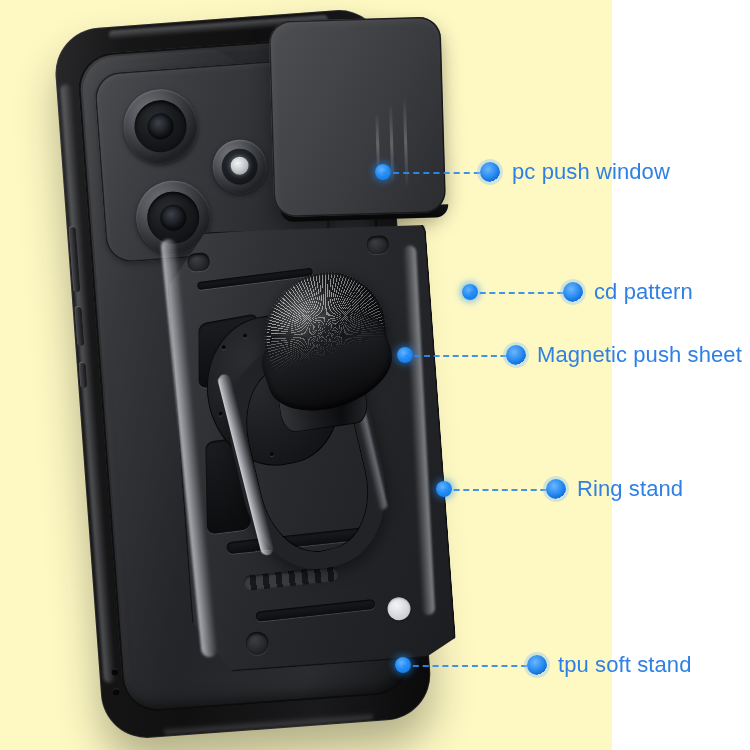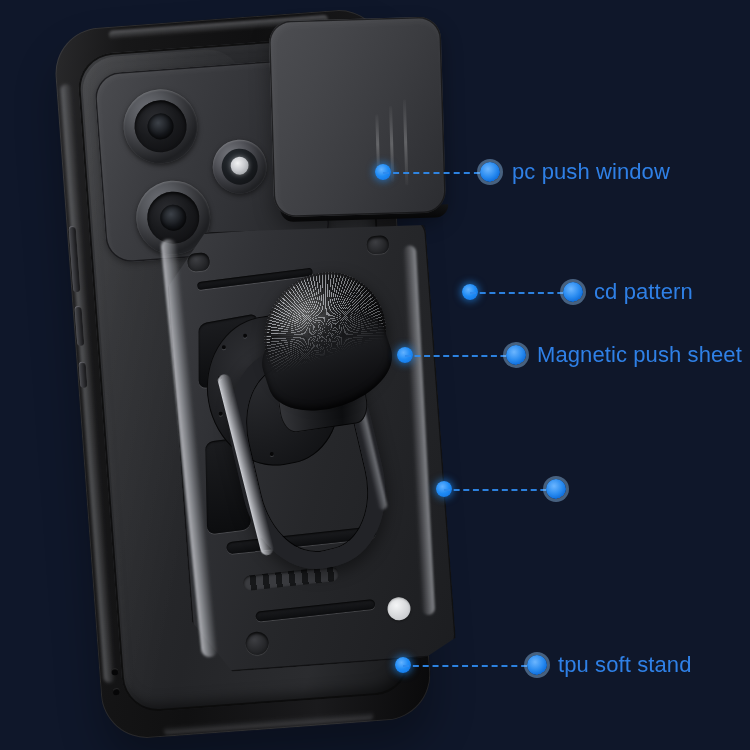--- a/index.html
+++ b/index.html
@@ -5,22 +5,22 @@
 <style>
   * { box-sizing: border-box; margin: 0; padding: 0; }
   html, body {
     width: 750px; height: 750px;
     background: #ffffff;
     font-family: "Liberation Sans", sans-serif;
     overflow: hidden;
   }
   #stage {
     position: relative;
-    width: 750px; height: 750px;
-    background: #0f172a;
+    width: 612px; height: 750px;
+    background: #fef9c3;
   }
 
   
   #product {
     position: absolute;
     left: 0; top: 0;
     width: 540px; height: 750px;
   }
 
   
@@ -492,19 +492,20 @@
   <div class="callout-label" style="left:594px; top:281px;">cd pattern</div>
 
   <div class="anchor-dot" style="left:405px; top:355px;"></div>
   <div class="lead-line" style="left:405px; top:355px; width:111px;"></div>
   <div class="halo-dot" style="left:516px; top:355px;"></div>
   <div class="callout-label" style="left:537px; top:344px;">Magnetic push sheet</div>
 
   <div class="anchor-dot" style="left:444px; top:489px;"></div>
   <div class="lead-line" style="left:444px; top:489px; width:112px;"></div>
   <div class="halo-dot" style="left:556px; top:489px;"></div>
+  <div class="callout-label" style="left:577px; top:478px;">Ring stand</div>
 
   <div class="anchor-dot" style="left:403px; top:665px;"></div>
   <div class="lead-line" style="left:403px; top:665px; width:134px;"></div>
   <div class="halo-dot" style="left:537px; top:665px;"></div>
   <div class="callout-label" style="left:558px; top:654px;">tpu soft stand</div>
 
 </div>
 
 </body></html>

